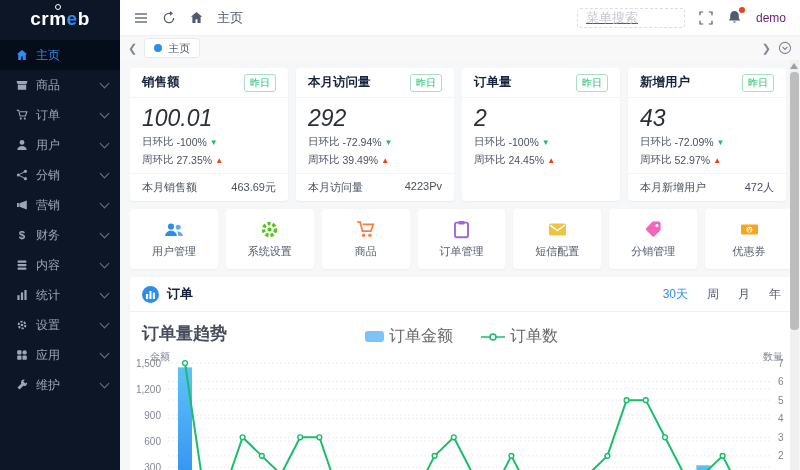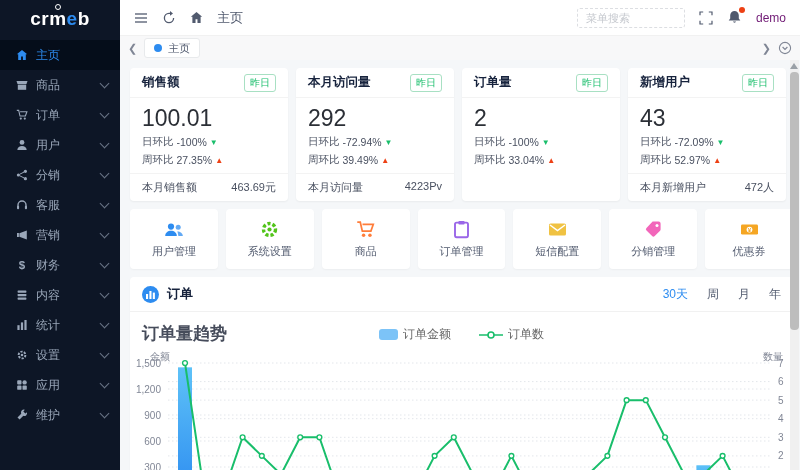--- a/index.html
+++ b/index.html
@@ -22,21 +22,21 @@
   .menu-item .lbl{white-space:nowrap;}
   .chev{margin-left:auto;width:6px;height:6px;border-right:1.2px solid currentColor;
         border-bottom:1.2px solid currentColor;transform:rotate(45deg);opacity:.65;margin-top:-4px;}
   
   .header{position:absolute;left:120px;top:0;width:680px;height:36px;background:#fff;
         border-bottom:1px solid #f1f1f1;display:flex;align-items:center;padding:0 14px;
         box-sizing:border-box;color:#515a6e;gap:14px;}
   .header .bc{font-size:13px;color:#515a6e;}
   .header .spacer{flex:1;}
   .search-input{width:108px;height:20px;border:1px dashed #dcdee2;border-radius:3px;
-        font-size:11px;padding:0 8px;color:#515a6e;outline:none;background:#fff;box-sizing:border-box;}
+        font-size:13px;padding:0 8px;color:#515a6e;outline:none;background:#fff;box-sizing:border-box;text-decoration:underline;}
   .search-input::placeholder{color:#c5c8ce;}
   .hicon{display:flex;align-items:center;justify-content:center;cursor:pointer;color:#515a6e;}
   .bell-wrap{position:relative;}
   .bell-dot{position:absolute;top:-3px;right:-3px;width:6px;height:6px;border-radius:50%;background:#ed4014;}
   .uname{font-size:12px;color:#701a75;cursor:pointer;}
   
   .tabbar{position:absolute;left:120px;top:36px;width:680px;height:24px;background:#f8f8f9;
         display:flex;align-items:center;padding:0 8px;box-sizing:border-box;color:#808695;}
   .tab{display:flex;align-items:center;height:18px;background:#fff;border:1px solid #e8eaec;
         border-radius:3px;padding:0 9px;font-size:11px;color:#515a6e;margin-left:7px;cursor:pointer;}
@@ -47,21 +47,21 @@
   .content{position:absolute;left:120px;top:60px;width:680px;height:410px;
         padding:8px 7px 0 10px;box-sizing:border-box;}
   .stat-row{display:flex;gap:8px;}
   .stat-card{width:158px;box-sizing:border-box;background:#fff;border-radius:4px;
         box-shadow:0 1px 2px rgba(0,0,0,.05);}
   .sc-head{display:flex;align-items:center;justify-content:space-between;height:29px;
         padding:0 12px;border-bottom:1px solid #f3f3f3;}
   .sc-title{font-size:12.5px;color:#17233d;font-weight:bold;}
   .badge{font-size:10px;color:#19be6b;border:1px solid #a8e0c3;border-radius:3px;padding:1px 5px;background:#fff;}
   .sc-body{padding:7px 12px 6px;}
-  .sc-value{font-size:23px;color:#2b2f36;font-weight:500;line-height:1.15;}
+  .sc-value{font-size:23px;color:#2b2f36;font-weight:500;line-height:1.15;font-style:italic;}
   .sc-rate{font-size:10.5px;color:#495060;margin-top:4px;display:flex;align-items:center;gap:3px;}
   .tr-up{color:#ed4014;font-size:8px;}
   .tr-down{color:#19be6b;font-size:8px;}
   .sc-foot{display:flex;justify-content:space-between;border-top:1px solid #f3f3f3;
         padding:6px 12px;font-size:11px;color:#495060;}
   
   .qa-row{display:flex;gap:8px;margin-top:8px;}
   .qa-card{flex:1;background:#fff;border-radius:4px;height:60px;display:flex;flex-direction:column;
         align-items:center;justify-content:center;cursor:pointer;box-shadow:0 1px 2px rgba(0,0,0,.04);}
   .qa-label{font-size:11px;color:#515a6e;margin-top:5px;}
@@ -70,21 +70,21 @@
         overflow:hidden;box-shadow:0 1px 2px rgba(0,0,0,.04);}
   .order-head{height:34px;display:flex;align-items:center;padding:0 12px;border-bottom:1px solid #f1f1f1;}
   .order-title{font-size:13px;color:#17233d;margin-left:8px;font-weight:bold;}
   .filters{margin-left:auto;display:flex;gap:19px;font-size:12px;color:#515a6e;}
   .filter{cursor:pointer;}
   .filter.active{color:#2d8cf0;}
   .chart-title{font-size:17px;color:#464c5b;font-weight:bold;padding:10px 12px 0;}
   .axis-names{display:flex;justify-content:space-between;font-size:10px;color:#808695;
         padding:5px 10px 0 20px;}
   .legend{position:absolute;top:49px;left:0;right:0;display:flex;justify-content:center;
-        align-items:center;gap:28px;font-size:12px;color:#666;}
+        align-items:center;gap:28px;font-size:16px;color:#666;}
   .legend .li{display:flex;align-items:center;gap:5px;cursor:pointer;}
   .legend .sw-bar{width:19px;height:11px;border-radius:3px;background:#7cc3f7;}
   #chart-svg{position:absolute;left:0;top:86px;overflow:visible;}
   
   .scroll-up{position:absolute;right:2px;top:63px;width:0;height:0;border-left:4px solid transparent;
         border-right:4px solid transparent;border-bottom:6px solid #9aa0a6;}
   .scroll-track{position:absolute;right:1px;top:60px;width:9px;height:410px;background:#f0f0f0;}
   .scroll-thumb{position:absolute;right:1px;top:72px;width:9px;height:258px;background:#bdbdbd;border-radius:4px;}
 </style>
 </head>
@@ -146,31 +146,20 @@
             <circle cx="2.4" cy="6" r="1.6"></circle>
             <circle cx="9.4" cy="2.3" r="1.6"></circle>
             <circle cx="9.4" cy="9.7" r="1.6"></circle>
             <g stroke="currentColor" stroke-width="1">
               <line x1="3.8" y1="5.2" x2="8.2" y2="3"></line>
               <line x1="3.8" y1="6.8" x2="8.2" y2="9"></line>
             </g>
           </svg>
         </span>
         <span class="lbl">分销</span>
-        <span class="chev"></span>
-      </div>
-      <div class="menu-item">
-        <span class="mi">
-          <svg width="12" height="12" viewBox="0 0 12 12" fill="currentColor">
-            <path fill="none" stroke="currentColor" stroke-width="1.4" d="M2 8V6a4 4 0 018 0v2"></path>
-            <rect x="1" y="6.8" width="2.1" height="3.4" rx="1"></rect>
-            <rect x="8.9" y="6.8" width="2.1" height="3.4" rx="1"></rect>
-          </svg>
-        </span>
-        <span class="lbl">客服</span>
         <span class="chev"></span>
       </div>
       <div class="menu-item">
         <span class="mi">
           <svg width="12" height="12" viewBox="0 0 12 12" fill="currentColor">
             <path d="M10.8 1.4v9.2L3.4 7.8V4.2z"></path>
             <rect x="1" y="4" width="1.9" height="4"></rect>
           </svg>
         </span>
         <span class="lbl">营销</span>
@@ -356,21 +345,21 @@
         </div>
         <div class="sc-body">
           <div class="sc-value">2</div>
           <div class="sc-rate">
             <span>日环比</span>
             <span>-100%</span>
             <span class="tr-down">▼</span>
           </div>
           <div class="sc-rate">
             <span>周环比</span>
-            <span>33.04%</span>
+            <span>24.45%</span>
             <span class="tr-up">▲</span>
           </div>
         </div>
       </div>
       <div class="stat-card">
         <div class="sc-head">
           <span class="sc-title">新增用户</span>
           <span class="badge">昨日</span>
         </div>
         <div class="sc-body">

